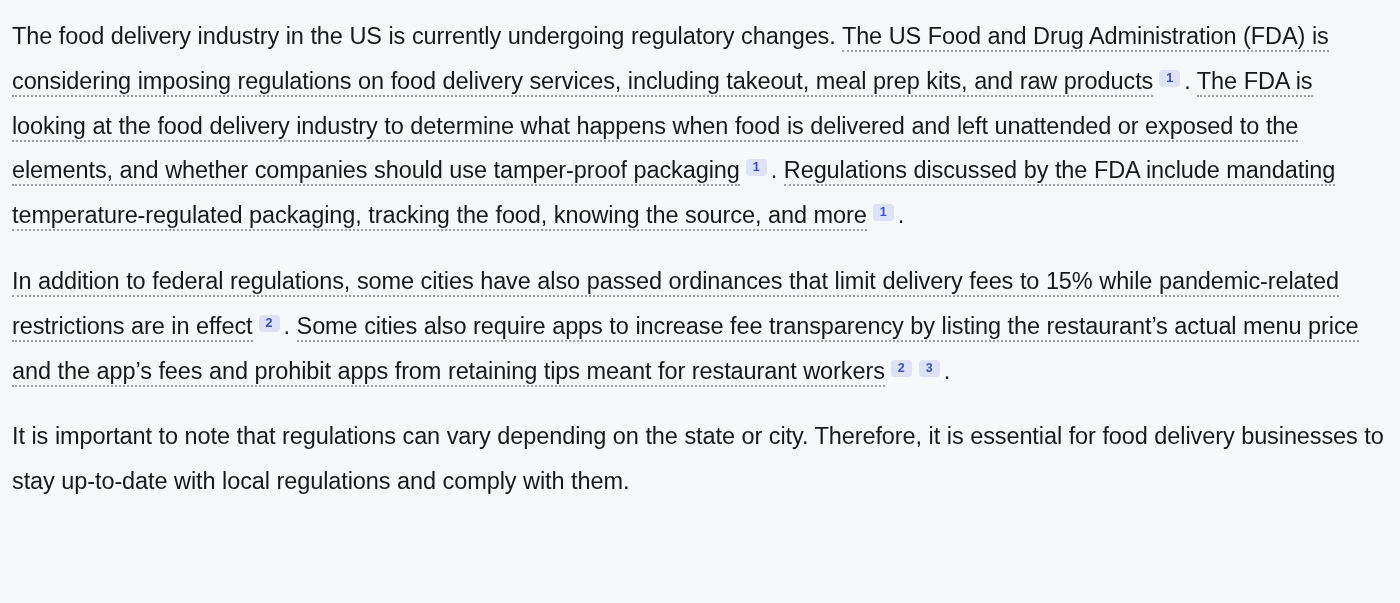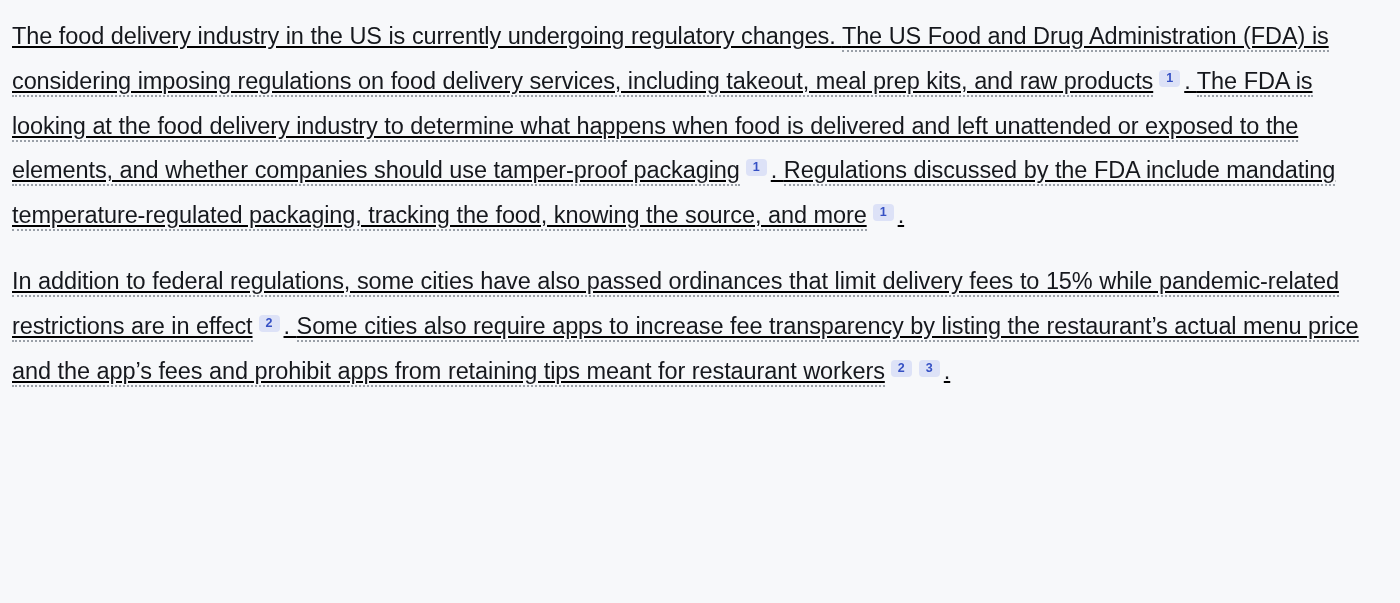--- a/index.html
+++ b/index.html
@@ -13,21 +13,20 @@
     font-family: "Liberation Sans", sans-serif;
     overflow: hidden;
   }
 
   #answer-body {
     box-sizing: border-box;
     width: 1400px;
     height: 603px;
     padding: 14px 14px 0 12px;
     background: #f7f8fa;
-    text-decoration: underline;
   }
 
   .para {
     margin: 0 0 21px 0;
     font-size: 23.5px;
     line-height: 44.8px;
     color: #16181d;
     letter-spacing: -0.1px;
     word-spacing: 0.2px;
     text-align: left;
@@ -71,14 +70,15 @@
     margin-left: 2px;
   }
 </style>
 </head>
 <body>
 
 <div id="answer-body">
   <div id="paragraphs">
       <p class="para"><span class="">The food delivery industry in the US is currently undergoing regulatory changes. </span><span class="cited">The US Food and Drug Administration (FDA) is considering imposing regulations on food delivery services, including takeout, meal prep kits, and raw products</span><span class="cite-badge">1</span><span class="after-badge">. </span><span class="cited">The FDA is looking at the food delivery industry to determine what happens when food is delivered and left unattended or exposed to the elements, and whether companies should use tamper-proof packaging</span><span class="cite-badge">1</span><span class="after-badge">. </span><span class="cited">Regulations discussed by the FDA include mandating temperature-regulated packaging, tracking the food, knowing the source, and more</span><span class="cite-badge">1</span><span class="after-badge">.</span></p>
       <p class="para"><span class="cited">In addition to federal regulations, some cities have also passed ordinances that limit delivery fees to 15% while pandemic-related restrictions are in effect</span><span class="cite-badge">2</span><span class="after-badge">. </span><span class="cited">Some cities also require apps to increase fee transparency by listing the restaurant’s actual menu price and the app’s fees and prohibit apps from retaining tips meant for restaurant workers</span><span class="cite-badge">2</span><span class="cite-badge">3</span><span class="after-badge">.</span></p>
+      <p class="para"><span class="">It is important to note that regulations can vary depending on the state or city. Therefore, it is essential for food delivery businesses to stay up-to-date with local regulations and comply with them.</span></p>
     </div>
 </div>
 
 </body></html>

